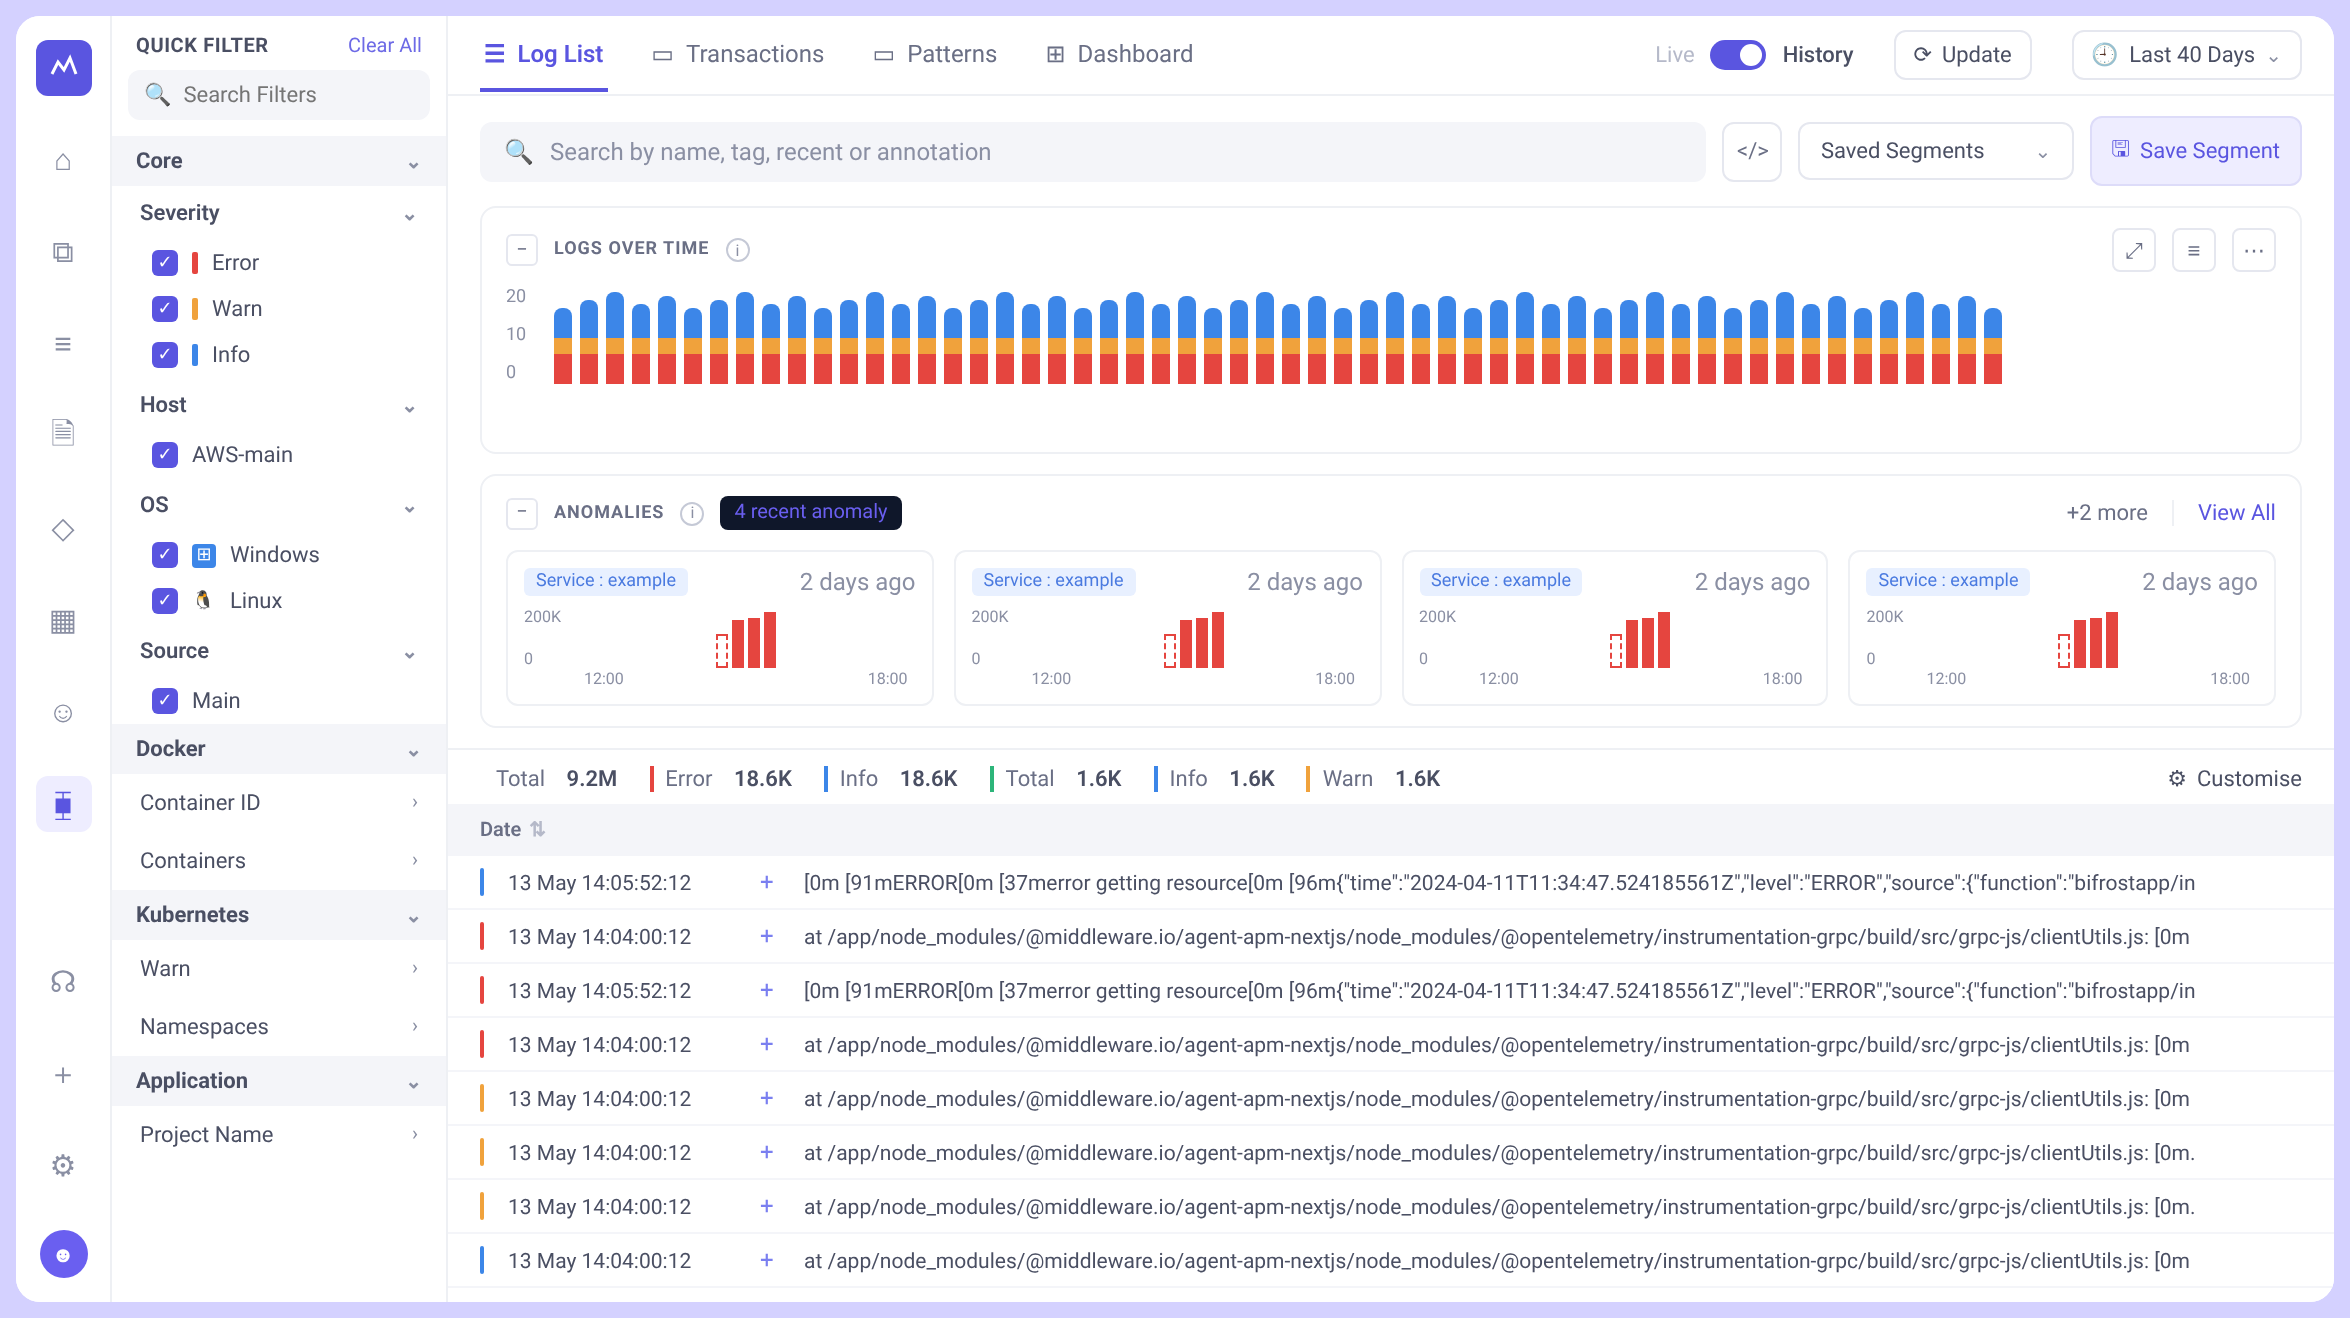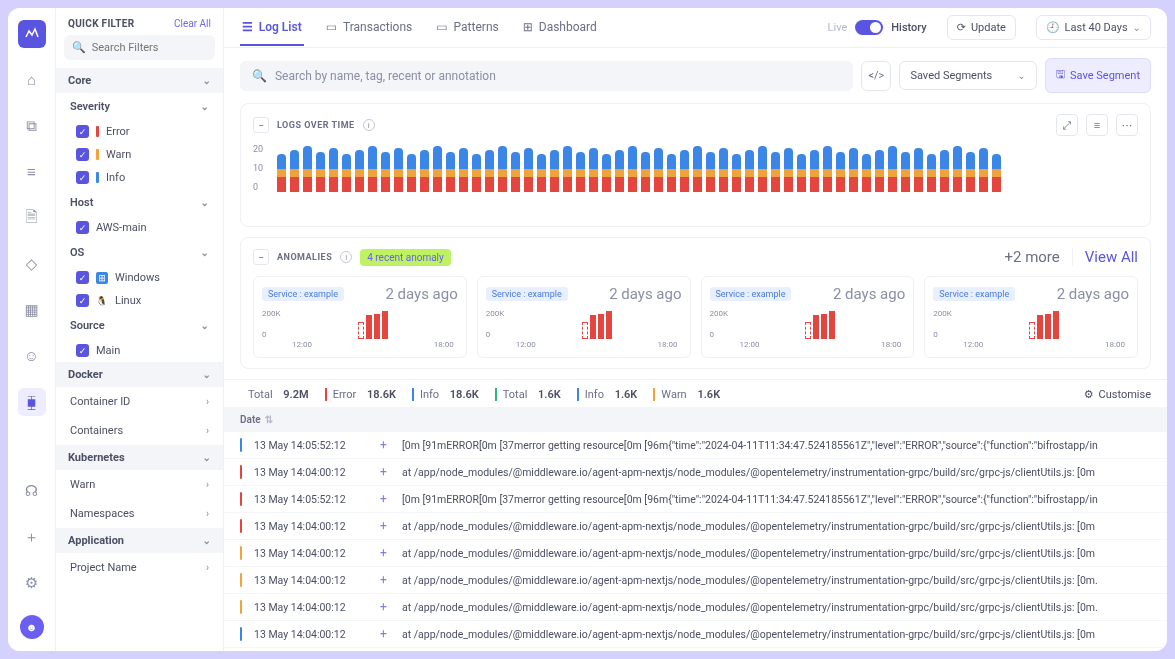--- a/index.html
+++ b/index.html
@@ -45,29 +45,29 @@
 .panel-head-spacer { flex:1; }
 .panel-icon { width:22px;height:22px;border:1px solid #e5e7ef;border-radius:4px;display:flex;align-items:center;justify-content:center;color:#6a6f85;font-size:11px;cursor:pointer; }
 .chart-wrap { position:relative; height:72px; }
 .chart-yaxis { position:absolute; left:0; top:0; font-size:9px; color:#8a8fa3; display:flex; flex-direction:column; height:48px; justify-content:space-between; }
 .chart-bars { position:absolute; left:24px; right:0; top:0; height:48px; display:flex; align-items:flex-end; gap:4px; }
 .bar-stack { flex:1; display:flex; flex-direction:column; justify-content:flex-end; height:100%; max-width:9px; }
 .bar-seg { width:100%; }
 .bar-top { border-radius:4px 4px 0 0; }
 .chart-xaxis { position:absolute; left:24px; right:0; bottom:0; display:flex; justify-content:space-between; font-size:9px; color:#8a8fa3; }
 .anomaly-head { display:flex; align-items:center; gap:8px; }
-.badge-recent { background:#bef264; color:#6a5ff0; font-size:10px; padding:3px 7px; border-radius:4px; }
-.anomaly-right { margin-left:auto; font-size:15px; display:flex; align-items:flex-end; gap:12px;}
+.badge-recent { background:#0f172a; color:#6a5ff0; font-size:10px; padding:3px 7px; border-radius:4px; }
+.anomaly-right { margin-left:auto; font-size:11px; display:flex; align-items:flex-end; gap:12px;}
 .anomaly-more { color:#6a6f85; }
 .anomaly-viewall { color:#5a55e0; cursor:pointer; border-left:1px solid #eef0f4; padding-left:12px;}
 .anomaly-cards { display:flex; gap:10px; margin-top:10px; }
 .acard { flex:1; border:1px solid #eef0f4; border-radius:6px; padding:8px; }
 .acard-head { display:flex; justify-content:space-between; align-items:center; margin-bottom:6px; }
 .acard-tag { background:#e8f0ff; color:#4a7ae0; font-size:9px; padding:2px 6px; border-radius:3px; }
-.acard-time { font-size:15px; color:#8a8fa3; }
+.acard-time { font-size:12px; color:#8a8fa3; }
 .acard-chart { height:40px; position:relative; }
 .acard-y { position:absolute; left:0; top:0; font-size:8px; color:#8a8fa3; display:flex; flex-direction:column; justify-content:space-between; height:30px; }
 .acard-bars { position:absolute; left:30px; right:4px; top:0; height:30px; display:flex; align-items:flex-end; justify-content:center; gap:2px; }
 .abar { width:6px; background:#e5453f; }
 .abar-dashed { border:1px dashed #e5453f; background:transparent; }
 .acard-x { position:absolute; left:30px; right:4px; bottom:0; display:flex; justify-content:space-between; font-size:8px; color:#8a8fa3; }
 .summary-row { display:flex; align-items:center; padding:8px 16px 6px; gap:16px; font-size:11px; border-top:1px solid #eef0f4;}
 .summary-item { display:flex; align-items:center; gap:4px; color:#4a4f63; border-left:2px solid transparent; padding-left:6px; }
 .summary-item .lbl { color:#6a6f85; }
 .summary-item .val { font-weight:600; }

